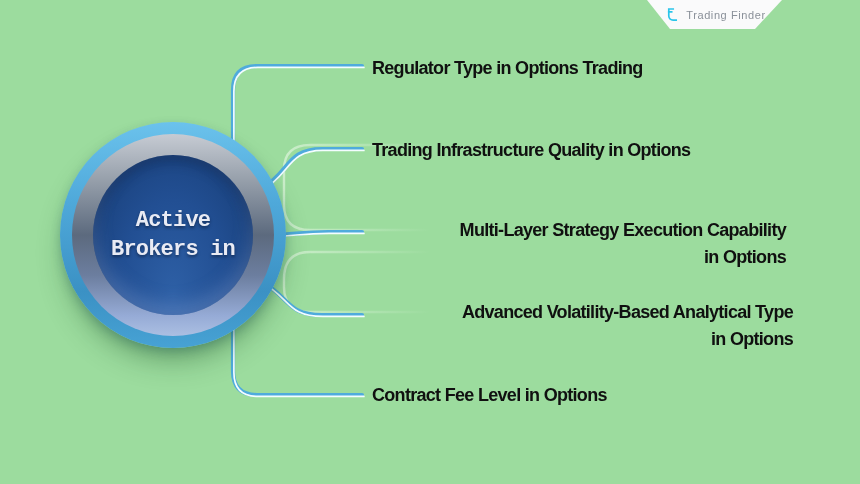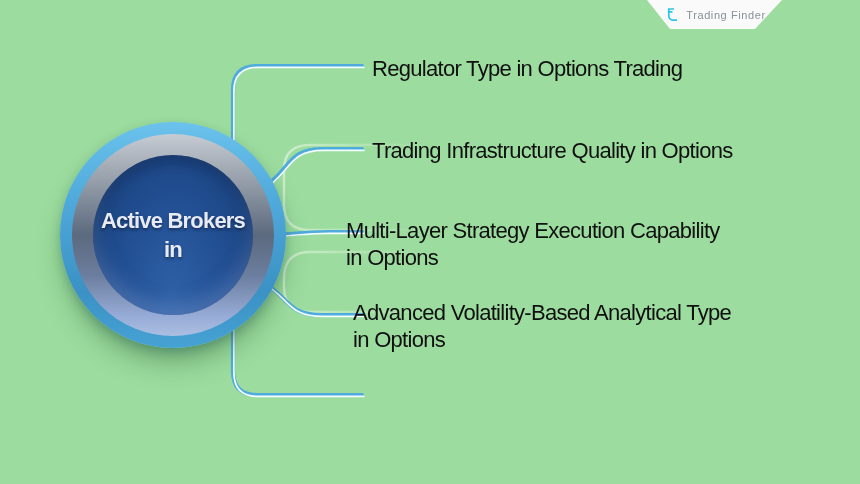--- a/index.html
+++ b/index.html
@@ -36,37 +36,37 @@
     box-shadow:0 18px 30px -8px rgba(20,70,30,.45), 0 4px 10px rgba(30,90,120,.25);
   }
   .circle-mid{
     position:absolute;inset:12px;border-radius:50%;
     background:linear-gradient(180deg,#C6CBD3 0%,#98A1AC 22%,#5C6A7E 50%,#6C7E9F 70%,#96ABD6 90%,#ABBFE2 100%);
   }
   .circle-inner{
     position:absolute;inset:21px;border-radius:50%;
     background:radial-gradient(ellipse at 50% 88%,#2E60A6 0%,#224F93 48%,#163B72 100%);
     box-shadow:inset 0 -10px 18px rgba(140,170,220,.35), inset 0 6px 12px rgba(5,20,50,.35);
-    display:flex;align-items:center;justify-content:center;text-align:center;
+    display:flex;align-items:center;justify-content:center;text-align:center;font-family:Liberation Mono, monospace;
   }
   .circle-title{
     color:var(--circle-text);
     font-size:22px;font-weight:700;line-height:29px;letter-spacing:-.8px;
     text-shadow:0 2px 3px rgba(10,20,40,.5);
   }
   .circle-title span{display:block;}
 
   
   .branch-label{
     position:absolute;
     color:var(--label-text);
-    font-size:22px;font-weight:400;letter-spacing:-.7px;line-height:27px;
+    font-size:18px;font-weight:700;letter-spacing:-.7px;line-height:27px;
     white-space:nowrap;
   }
-  .branch-label.two-line{white-space:normal;text-align:left;}
+  .branch-label.two-line{white-space:normal;text-align:right;}
   .branch-label span{display:block;}
   .bl-1{left:372px;top:55px;}
   .bl-2{left:372px;top:137px;text-align:right;}
   .bl-3{left:346px;top:217px;width:440px;}
   .bl-4{left:353px;top:299px;width:440px;}
   .bl-5{left:372px;top:382px;}
 
   
   .brand-ribbon{
     position:absolute;left:644px;top:0;width:141px;height:29px;
@@ -137,20 +137,23 @@
   <div class="branch-label bl-3 two-line">
     <span>Multi-Layer Strategy Execution Capability</span>
     <span>in Options</span>
   </div>
 
   <div class="branch-label bl-4 two-line">
     <span>Advanced Volatility-Based Analytical Type</span>
     <span>in Options</span>
   </div>
 
+  <div class="branch-label bl-5">
+    <span>Contract Fee Level in Options</span>
+  </div>
 
   <div class="brand-ribbon">
     <svg class="brand-icon" viewBox="0 0 20 20" aria-hidden="true">
       <path d="M12 3.5 H6.8 V7 h3.4"></path>
       <path d="M6.8 7 v4.5 a5 5 0 0 0 5 5 H15.5"></path>
     </svg>
     <span class="brand-name">Trading Finder</span>
   </div>
 
 </div>

